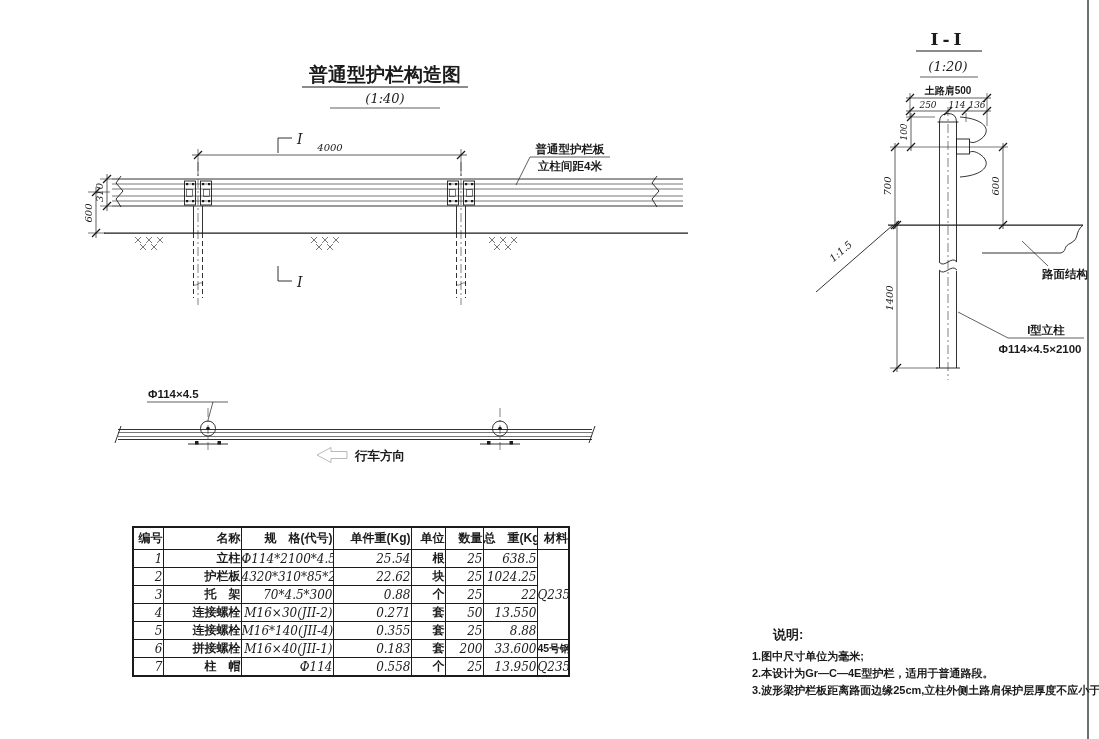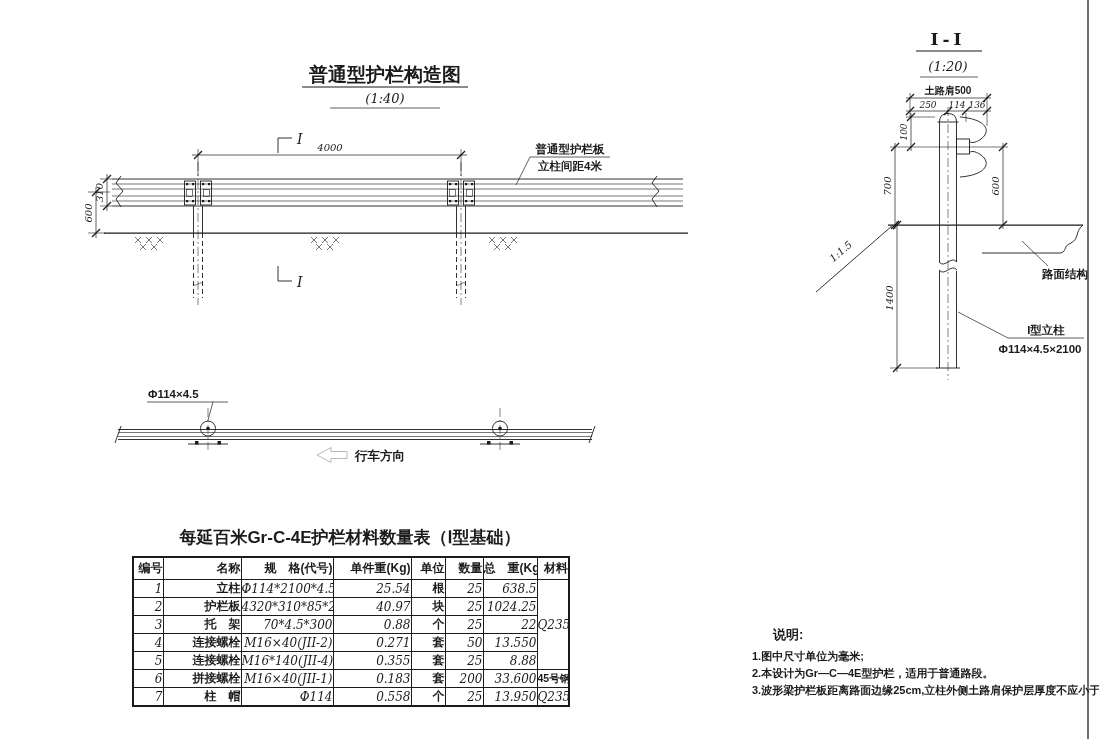--- a/index.html
+++ b/index.html
@@ -290,21 +290,20 @@
     <g>
       <polygon points="317,455 331,447.5 331,451.5 347,451.5 347,458.5 331,458.5 331,462.5" class="thin gray" fill="none"></polygon>
       <text class="t-lbl" x="355" y="460" style="font-size:12.5px">行车方向</text>
     </g>
   </g>
 
   <line x1="1088" y1="0" x2="1088" y2="739" class="thick"></line>
 </svg>
 
   <div id="mat-table-wrap">
-    <div id="mat-table-title">每延百米Gr-C-4E护栏材料数量表（Ⅰ型基础）</div>
     <table class="mat">
       <colgroup>
         <col style="width:30px">
           <col style="width:78px">
           <col style="width:92px">
           <col style="width:78px">
         <col style="width:34px">
           <col style="width:38px">
           <col style="width:54px">
           <col style="width:32px">
@@ -329,38 +328,38 @@
           <td class="c-num">25.54</td>
           <td class="c-cjk">根</td>
           <td class="c-num">25</td>
           <td class="c-num">638.5</td>
           <td class="c-mat" rowspan="5">Q235</td>
         </tr>
         <tr>
           <td class="c-no">2</td>
           <td class="c-cjk">护栏板</td>
           <td class="c-num">4320*310*85*2.5</td>
-          <td class="c-num">40.97</td>
+          <td class="c-num">22.62</td>
           <td class="c-cjk">块</td>
           <td class="c-num">25</td>
           <td class="c-num">1024.25</td>
         </tr>
         <tr>
           <td class="c-no">3</td>
           <td class="c-cjk">托　架</td>
           <td class="c-num">70*4.5*300</td>
           <td class="c-num">0.88</td>
           <td class="c-cjk">个</td>
           <td class="c-num">25</td>
           <td class="c-num">22</td>
         </tr>
         <tr>
           <td class="c-no">4</td>
           <td class="c-cjk">连接螺栓</td>
-          <td class="c-num">M16×40(JII-2)</td>
+          <td class="c-num">M16×30(JII-2)</td>
           <td class="c-num">0.271</td>
           <td class="c-cjk">套</td>
           <td class="c-num">50</td>
           <td class="c-num">13.550</td>
         </tr>
         <tr>
           <td class="c-no">5</td>
           <td class="c-cjk">连接螺栓</td>
           <td class="c-num">M16*140(JII-4)</td>
           <td class="c-num">0.355</td>

